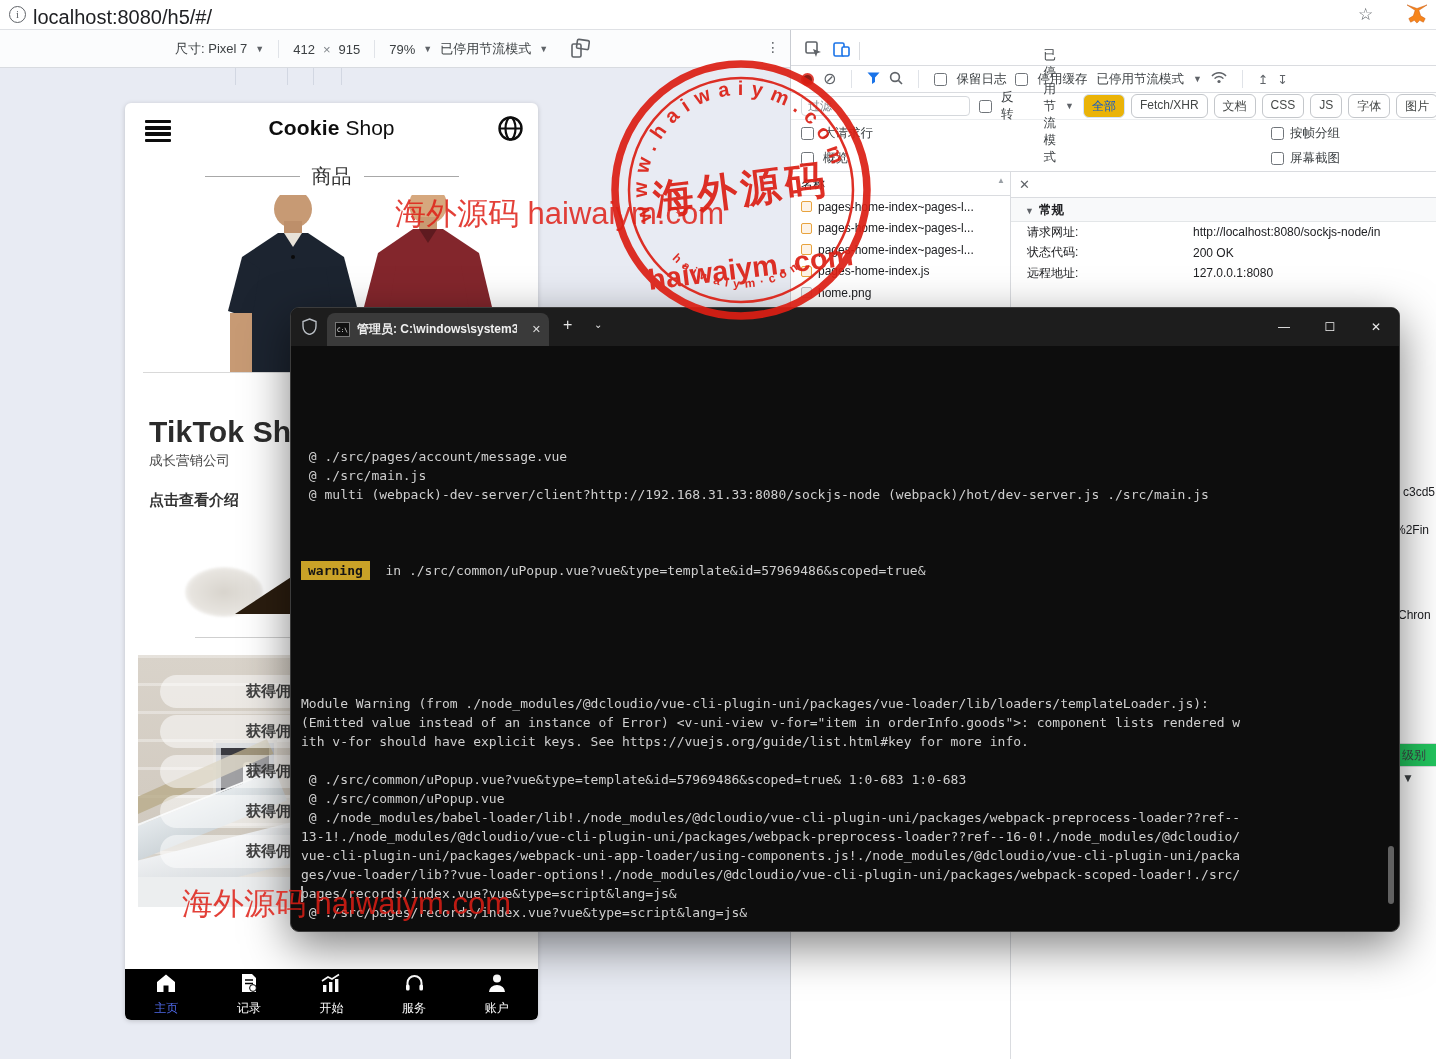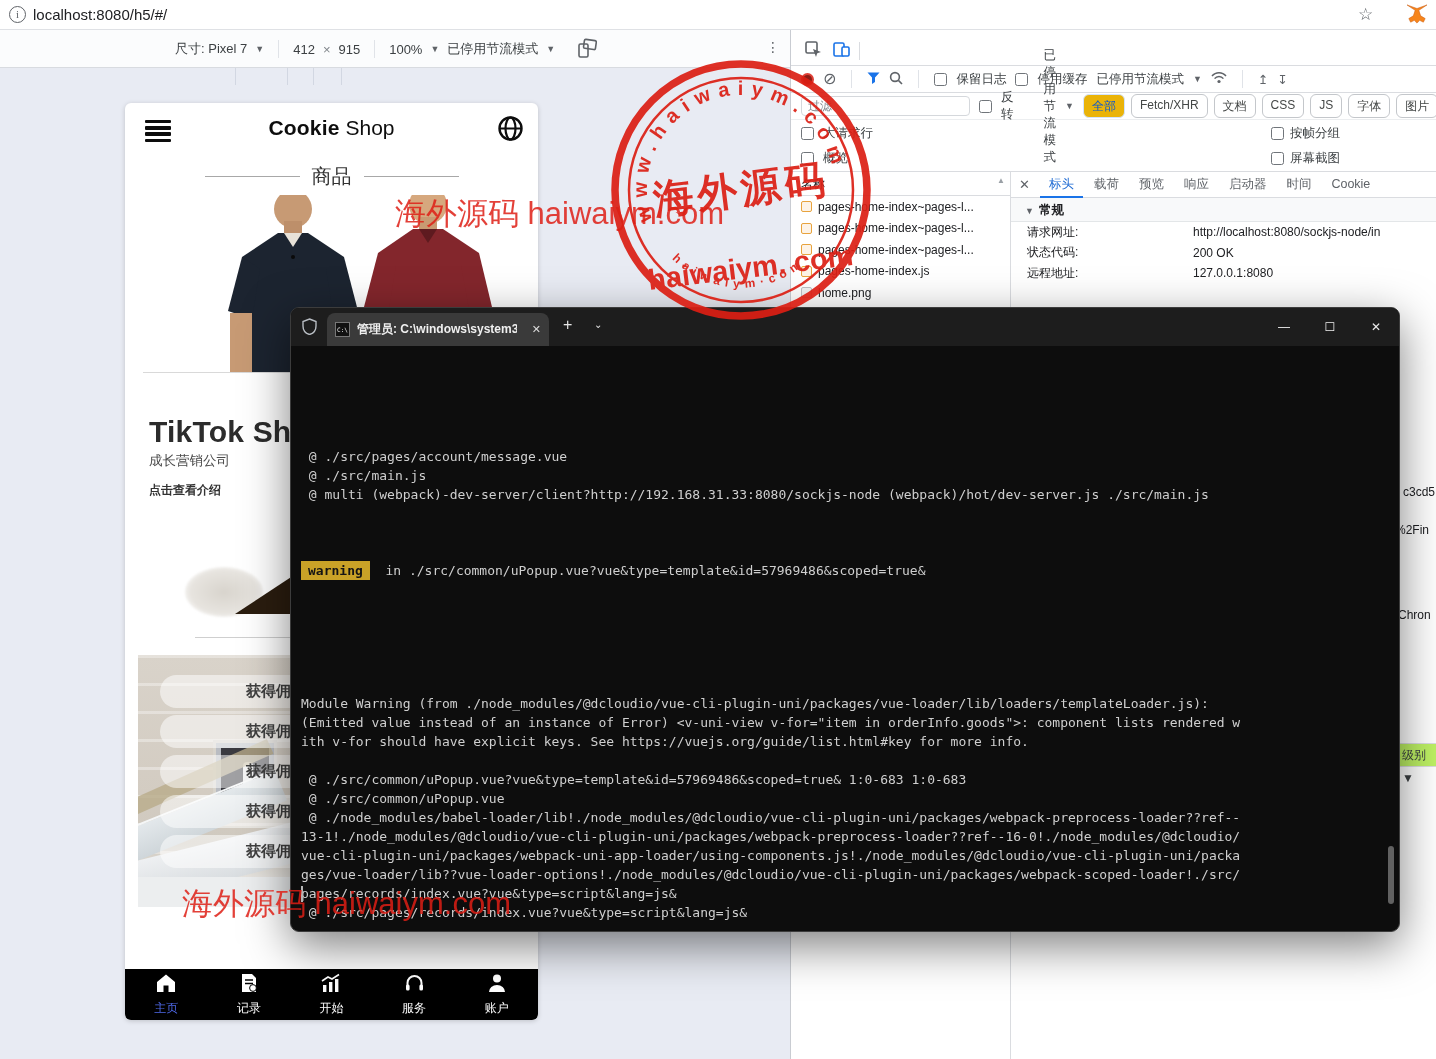--- a/index.html
+++ b/index.html
@@ -2,21 +2,21 @@
 <html><head>
 <meta charset="utf-8">
 <style>
   * { margin:0; padding:0; box-sizing:border-box; }
   html,body { width:1436px; height:1059px; font-family:"Liberation Sans","DejaVu Sans",sans-serif; }
   #screen { position:relative; width:1436px; height:1059px; background:#e8ebf3; overflow:hidden; }
 
   
   .topbar { position:absolute; left:0; top:0; width:1436px; height:30px; background:#fff; border-bottom:1px solid #dfe1e5; z-index:2; }
   .info-ic { position:absolute; left:9px; top:6px; width:17px; height:17px; border:1.5px solid #5f6368; border-radius:50%; color:#5f6368; font-size:11px; text-align:center; line-height:15px; font-family:"Liberation Serif",serif; }
-  .url { position:absolute; left:33px; top:6px; font-size:15px; color:#202124; }
+  .url { position:absolute; left:33px; top:6px; font-size:20px; color:#202124; }
   .star { position:absolute; left:1358px; top:4px; font-size:17px; color:#5f6368; }
   .fox { position:absolute; left:1406px; top:4px; }
 
   
   .devicebar { position:absolute; left:0; top:30px; width:790px; height:38px; background:#fbfcfd; border-bottom:1px solid #d8dbe0; z-index:2; }
   .devicebar .row { position:absolute; left:175px; top:0; height:38px; display:flex; align-items:center; gap:8px; font-size:13px; color:#3c4043; }
   .caret { font-size:9px; color:#5f6368; }
   .dimnum { color:#3c4043; }
   .xsep { color:#80868b; }
   .vdiv { width:1px; height:18px; background:#e0e3e8; margin:0 6px; }
@@ -35,21 +35,21 @@
   .ph-title b { font-weight:800; letter-spacing:.2px; }
   .globe { position:absolute; right:14px; top:12px; }
   .ph-sectiontitle { position:absolute; left:0; top:60px; width:100%; display:flex; align-items:center; justify-content:center; gap:12px; }
   .ph-sectiontitle .line { width:95px; height:1px; background:#a8a8a8; }
   .ph-sectiontitle .txt { font-size:20px; color:#333; }
   .ph-product { position:absolute; left:55px; top:92px; width:312px; height:178px; background:#fff; overflow:hidden; }
   .ph-div1 { position:absolute; left:18px; right:18px; top:269px; height:1px; background:#d9d9d9; }
   .ph-brand { position:absolute; left:24px; top:312px; }
   .ph-brand h1 { font-size:30px; font-weight:800; color:#2c2c2c; letter-spacing:.2px; }
   .ph-brand .sub { font-size:13.5px; color:#4a4a4a; margin-top:3px; }
-  .ph-brand .link { font-size:12px; font-weight:700; color:#333; margin-top:12px; }
+  .ph-brand .link { font-size:15px; font-weight:700; color:#333; margin-top:21px; }
   .ph-card { position:absolute; left:58px; top:424px; width:240px; height:112px; background:#fff; }
   .blob { position:absolute; left:2px; top:40px; width:78px; height:50px; background:radial-gradient(ellipse at 50% 50%, #d8d4cd 0%, #e7e4df 60%, #fff 85%); border-radius:50%; filter:blur(1px); }
   .tri { position:absolute; left:52px; top:33px; width:0; height:0; border-bottom:54px solid #2b1d0f; border-left:82px solid transparent; }
   .ph-div2 { position:absolute; left:70px; right:20px; top:534px; height:1px; background:#cfcfcf; }
   .ph-photo { position:absolute; left:13px; top:552px; width:387px; height:252px; overflow:hidden;
     background:linear-gradient(180deg,#d9d3ca 0%,#d3ccc2 55%,#cfc9bf 75%,#e9e7e3 90%,#f0efed 100%); }
   .ph-photo .stripes { position:absolute; inset:0; background:repeating-linear-gradient(180deg, rgba(255,255,255,.35) 0 3px, transparent 3px 28px); }
   .shopwin { position:absolute; left:78px; top:88px; width:58px; height:70px; background:#3a3a40; border:5px solid #b9bcc2; box-shadow:0 0 0 3px #d8d4cc; }
   .mannequin { position:absolute; left:22px; top:14px; width:10px; height:34px; background:#e8e8e8; border-radius:4px; }
   .esc1 { position:absolute; left:-40px; top:120px; width:180px; height:16px; background:#b9ab89; transform:rotate(-24deg); opacity:.8; }
@@ -94,21 +94,21 @@
   .det-tabs { height:26px; display:flex; align-items:center; gap:2px; padding-left:8px; border-bottom:1px solid #dadce0; font-size:12.5px; color:#5f6368; }
   .det-x { margin-right:8px; color:#5f6368; font-size:13px; }
   .det-tab { padding:0 9px; height:26px; line-height:25px; white-space:nowrap; }
   .det-tab.active { color:#1967d2; border-bottom:2.5px solid #1a73e8; }
   .gen-head { height:24px; line-height:24px; background:#f8f9fa; border-bottom:1px solid #e3e6e8; padding-left:14px; font-size:12.5px; color:#202124; font-weight:700; }
   .gen-head .tri2 { font-size:9px; color:#5f6368; font-weight:400; margin-right:5px; }
   .gen-row { height:20.5px; display:flex; align-items:center; font-size:12px; }
   .gen-row .gl { width:182px; padding-left:16px; color:#202124; flex:0 0 auto; }
   .gen-row .gv { color:#202124; white-space:nowrap; display:flex; align-items:flex-start; gap:5px; }
   .frag { position:absolute; font-size:12px; color:#202124; white-space:nowrap; }
-  .levelbar { position:absolute; left:606px; top:713px; width:40px; height:24px; background:#bef264; border-top:1px solid #dadce0; border-bottom:1px solid #dadce0; font-size:12px; color:#3c4043; line-height:23px; padding-left:5px; }
+  .levelbar { position:absolute; left:606px; top:713px; width:40px; height:24px; background:#22c55e; border-top:1px solid #dadce0; border-bottom:1px solid #dadce0; font-size:12px; color:#3c4043; line-height:23px; padding-left:5px; }
 
   
   .terminal { position:absolute; left:290px; top:307px; width:1110px; height:625px; background:#0d0d0d; border-radius:9px; border:1px solid #3c3c3c; box-shadow:0 14px 46px rgba(0,0,0,.5); z-index:10; overflow:hidden; }
   .term-titlebar { position:relative; height:38px; background:#1d1d1d; }
   .shield { position:absolute; left:11px; top:10px; }
   .term-tab { position:absolute; left:36px; top:5px; width:222px; height:33px; background:#3a3a3a; border-radius:8px 8px 0 0; display:flex; align-items:center; gap:7px; padding:0 8px; }
   .cmdic { width:15px; height:15px; background:#111; border:1px solid #777; font-size:6px; color:#eee; line-height:13px; text-align:center; font-family:"DejaVu Sans Mono",monospace; flex:0 0 auto; }
   .term-tab .ttl { font-size:12px; color:#f0f0f0; font-weight:700; white-space:nowrap; overflow:hidden; max-width:160px; }
   .term-tab .tx { color:#ddd; font-size:11px; margin-left:auto; }
   .term-plus { position:absolute; left:272px; top:8px; color:#e6e6e6; font-size:16px; }
@@ -145,21 +145,21 @@
 
   <div class="devicebar">
     <div class="row">
       <span>尺寸: Pixel 7</span>
         <span class="caret">▼</span>
       <span class="vdiv"></span>
       <span class="dimnum">412</span>
       <span class="xsep">×</span>
       <span class="dimnum">915</span>
       <span class="vdiv"></span>
-      <span>100%</span>
+      <span>79%</span>
         <span class="caret">▼</span>
       <span>已停用节流模式</span>
         <span class="caret">▼</span>
       <span class="rotate-ic">
         <svg width="20" height="20" viewBox="0 0 20 20">
             <rect x="2" y="6" width="9" height="13" rx="1.5" fill="none" stroke="#5f6368" stroke-width="1.6"></rect>
             <rect x="7" y="2" width="12" height="9" rx="1.5" fill="none" stroke="#5f6368" stroke-width="1.6" transform="rotate(8 13 6)"></rect>
           </svg>
       </span>
     </div>
@@ -405,30 +405,20 @@
             </div>
             <div class="req-row">
               <span class="ric png"></span>
               <span>records.png</span>
             </div>
           </div>
       </div>
       <div class="details">
         <div class="det-tabs">
           <span class="det-x">✕</span>
-          <div style="display:flex;gap:2px">
-
-          <span class="det-tab active">标头</span>
-              <span class="det-tab">载荷</span>
-              <span class="det-tab">预览</span>
-              <span class="det-tab">响应</span>
-              <span class="det-tab">启动器</span>
-              <span class="det-tab">时间</span>
-              <span class="det-tab">Cookie</span>
-            </div>
         </div>
         <div class="gen-head"><span class="tri2">▼</span><span>常规</span></div>
         <div>
 
         <div class="gen-row">
               <span class="gl">请求网址:</span>
               <span class="gv">
                 <span>http://localhost:8080/sockjs-node/in</span>
               </span>
             </div>

